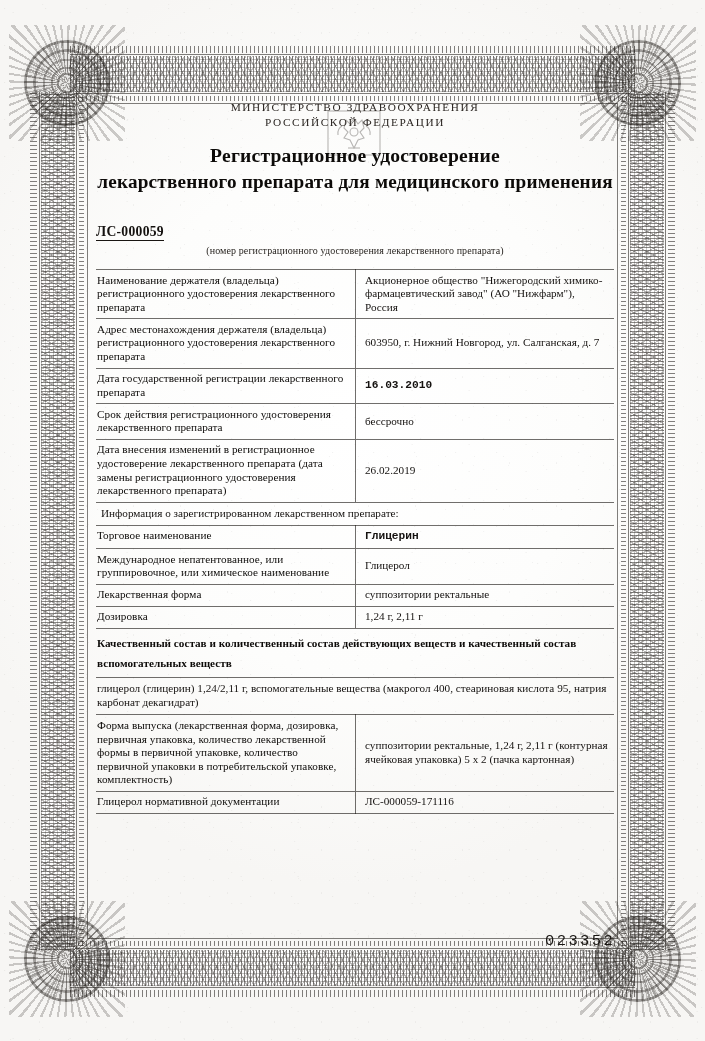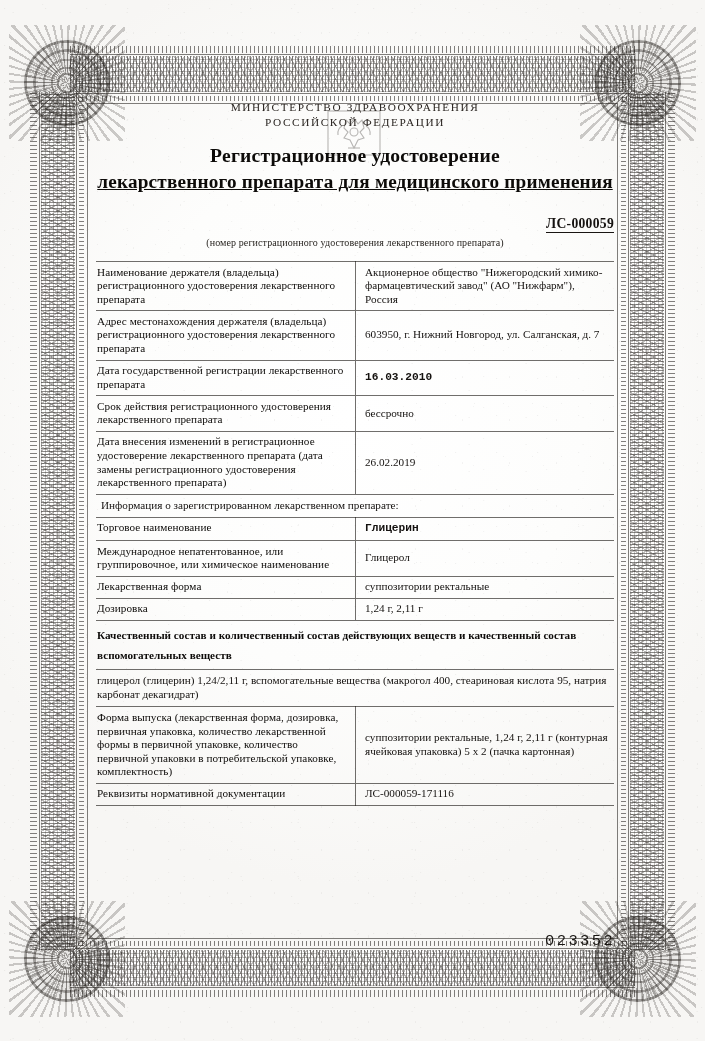--- a/index.html
+++ b/index.html
@@ -103,27 +103,27 @@
 
   .doc-title{
     text-align:center;
     font-weight:bold;
     font-size:19.6px;
     line-height:26px;
     letter-spacing:.2px;
     margin-top:13px;
     color:#0d0b09;
   }
-  .doc-title .l2{font-size:19.2px;text-decoration:underline;}
+  .doc-title .l2{font-size:19.2px;}
 
   .reg-no{
-    text-align:right;
+    text-align:left;
     font-weight:bold;
     font-size:13.6px;
-    margin-top:21px;
+    margin-top:29px;
     letter-spacing:.3px;
   }
   .reg-no span{border-bottom:1.4px solid #191512;padding-bottom:1px;}
   .reg-no-caption{
     text-align:center;font-size:10px;margin-top:5px;color:#221e1a;letter-spacing:.1px;
   }
 
   
   table{
     border-collapse:collapse;
@@ -305,21 +305,21 @@
             <td colspan="2" class="full-bold">Качественный состав и количественный состав действующих веществ и качественный состав вспомогательных веществ</td>
           </tr>
           <tr>
             <td colspan="2" class="full-plain">глицерол (глицерин) 1,24/2,11 г, вспомогательные вещества (макрогол 400, стеариновая кислота 95, натрия карбонат декагидрат)</td>
           </tr>
           <tr>
             <td class="lbl">Форма выпуска (лекарственная форма, дозировка, первичная упаковка, количество лекарственной формы в первичной упаковке, количество первичной упаковки в потребительской упаковке, комплектность)</td>
             <td class="val lead">суппозитории ректальные, 1,24 г, 2,11 г (контурная ячейковая упаковка) 5 х 2 (пачка картонная)</td>
           </tr>
           <tr>
-            <td class="lbl">Реквизиты нормативной документации</td>
+            <td class="lbl">Глицерол нормативной документации</td>
             <td class="val lead">ЛС-000059-171116</td>
           </tr>
         </tbody>
     </table>
   </div>
 
   <div id="serial">023352</div>
 </div>
 
 </body></html>

